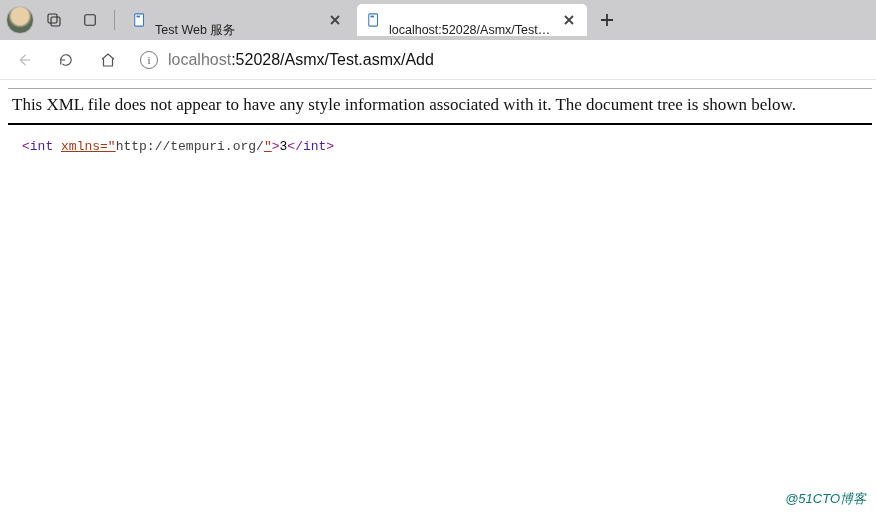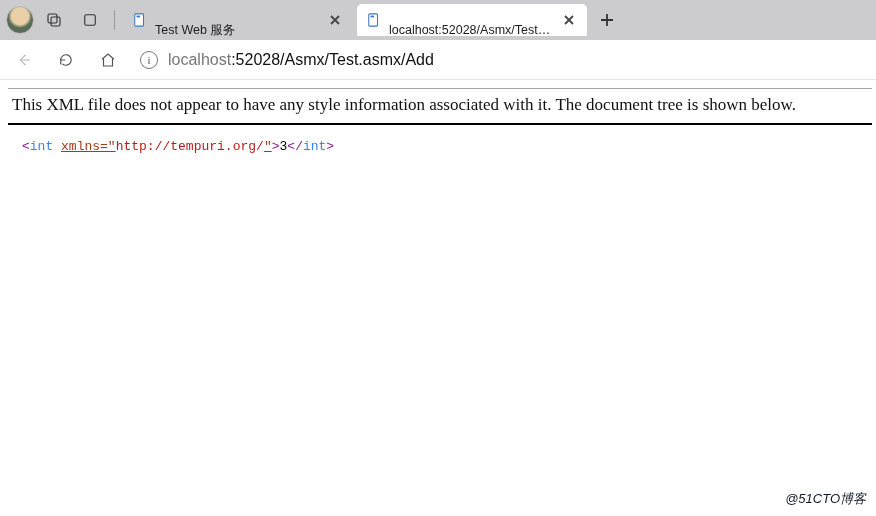--- a/index.html
+++ b/index.html
@@ -25,25 +25,25 @@
   .addrbar .nbtn.disabled svg { stroke: #bdbdbd; }
   .urlfield { flex: 1 1 auto; display: flex; align-items: center; gap: 10px; height: 32px; padding: 0 6px; }
   .urlfield .info { width: 18px; height: 18px; border: 1px solid #777; border-radius: 50%; display: flex; align-items: center; justify-content: center; font-size: 11px; color: #555; font-family: Georgia, serif; }
   .urltext { font-size: 16px; color: #777; white-space: nowrap; }
   .urltext .path { color: #111; }
   .viewport { flex: 1 1 auto; background: #fff; position: relative; overflow: hidden; padding: 8px 4px 0 8px; }
   .inner { border: 1px solid #a7a7a7; border-left: none; border-right: none; border-bottom: none; height: 100%; }
   .notice { font-family: "Times New Roman", Georgia, serif; font-size: 17px; color: #111; padding: 6px 4px 8px 4px; border-bottom: 2px solid #000; }
   .xml { font-family: Consolas, "Courier New", monospace; font-size: 13px; padding: 14px 4px 0 14px; white-space: pre; }
   .t-pun  { color: #8b1a89; }
-  .t-tag  { color: #3b82f6; }
+  .t-tag  { color: #4c1d95; }
   .t-attr { color: #a33b18; text-decoration: underline; }
-  .t-val  { color: #b91c1c; }
+  .t-val  { color: #404040; }
   .t-text { color: #000; }
-  .watermark { position: absolute; right: 10px; bottom: 8px; font-size: 13px; color: #0f172a; font-style: italic; }
+  .watermark { position: absolute; right: 10px; bottom: 8px; font-size: 13px; color: #0f766e; font-style: italic; }
 </style>
 </head>
 <body>
 
 <div class="chrome">
 
   <div class="tabstrip">
     <div class="avatar"></div>
     <div class="ico">
       <svg viewBox="0 0 24 24">

